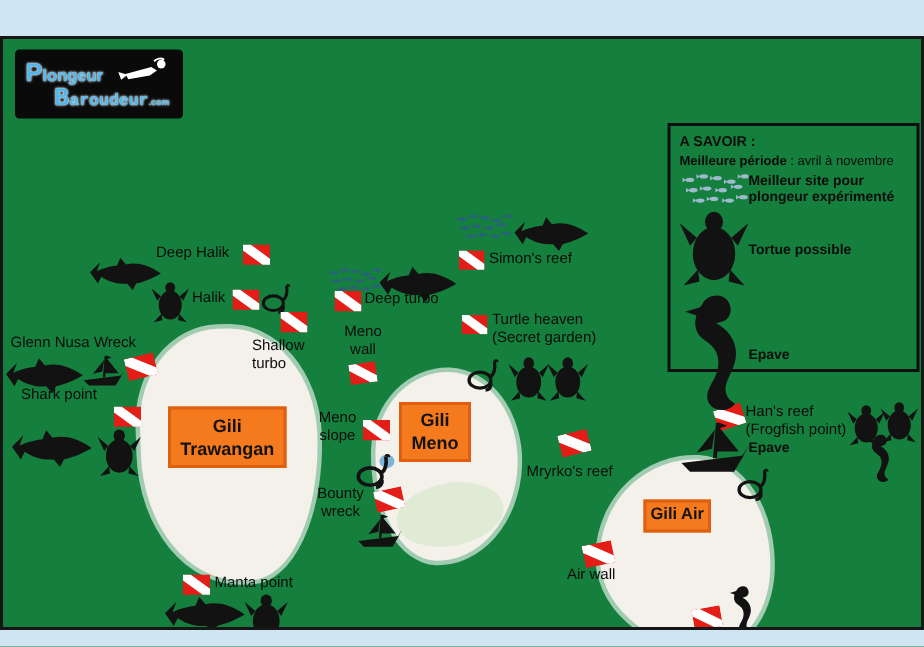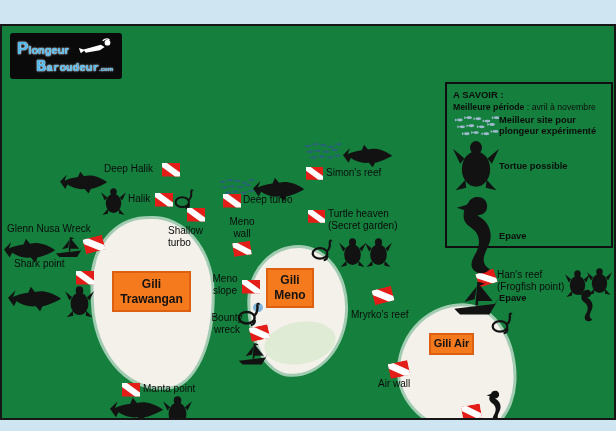--- a/index.html
+++ b/index.html
@@ -313,21 +313,21 @@
         </svg>
       </div>
       <div class="site-el" style="left: 235px; top: 275px; width: 26px;">
         <svg viewBox="0 0 28 30" fill="none" stroke="currentColor">
           <ellipse cx="10.5" cy="18" rx="8.5" ry="6.2" stroke-width="2.6"></ellipse>
           <path d="M18.5 15.5 C21.5 13.5 22.5 9 21.8 3.5" stroke-width="2.6"></path>
           <path d="M21.8 3.5 C22 2.2 24.2 2.4 24 4" stroke-width="1.8"></path>
           <path d="M19 20.5 C19.6 23.5 17.6 25.5 14.8 25.8" stroke-width="2.6"></path>
         </svg>
       </div>
-      <div class="site-el site-label" style="left: 201px; top: 286px; width: 48px; text-align: center;">Bounty
+      <div class="site-el site-label" style="left: 201px; top: 298px; width: 48px; text-align: center;">Bounty
 wreck</div>
       <div class="site-el" style="left: 248px; top: 300px; width: 19px; transform: rotate(-12deg);">
         <svg viewBox="0 0 20 15">
           <rect width="20" height="15" fill="#E31E18"></rect>
           <polygon points="0,0 5.5,0 20,10.5 20,15 14.5,15 0,4.5" fill="#ffffff"></polygon>
         </svg>
       </div>
       <div class="site-el" style="left: 236px; top: 316px; width: 30px;">
         <svg viewBox="0 0 36 28">
           <g fill="currentColor">

